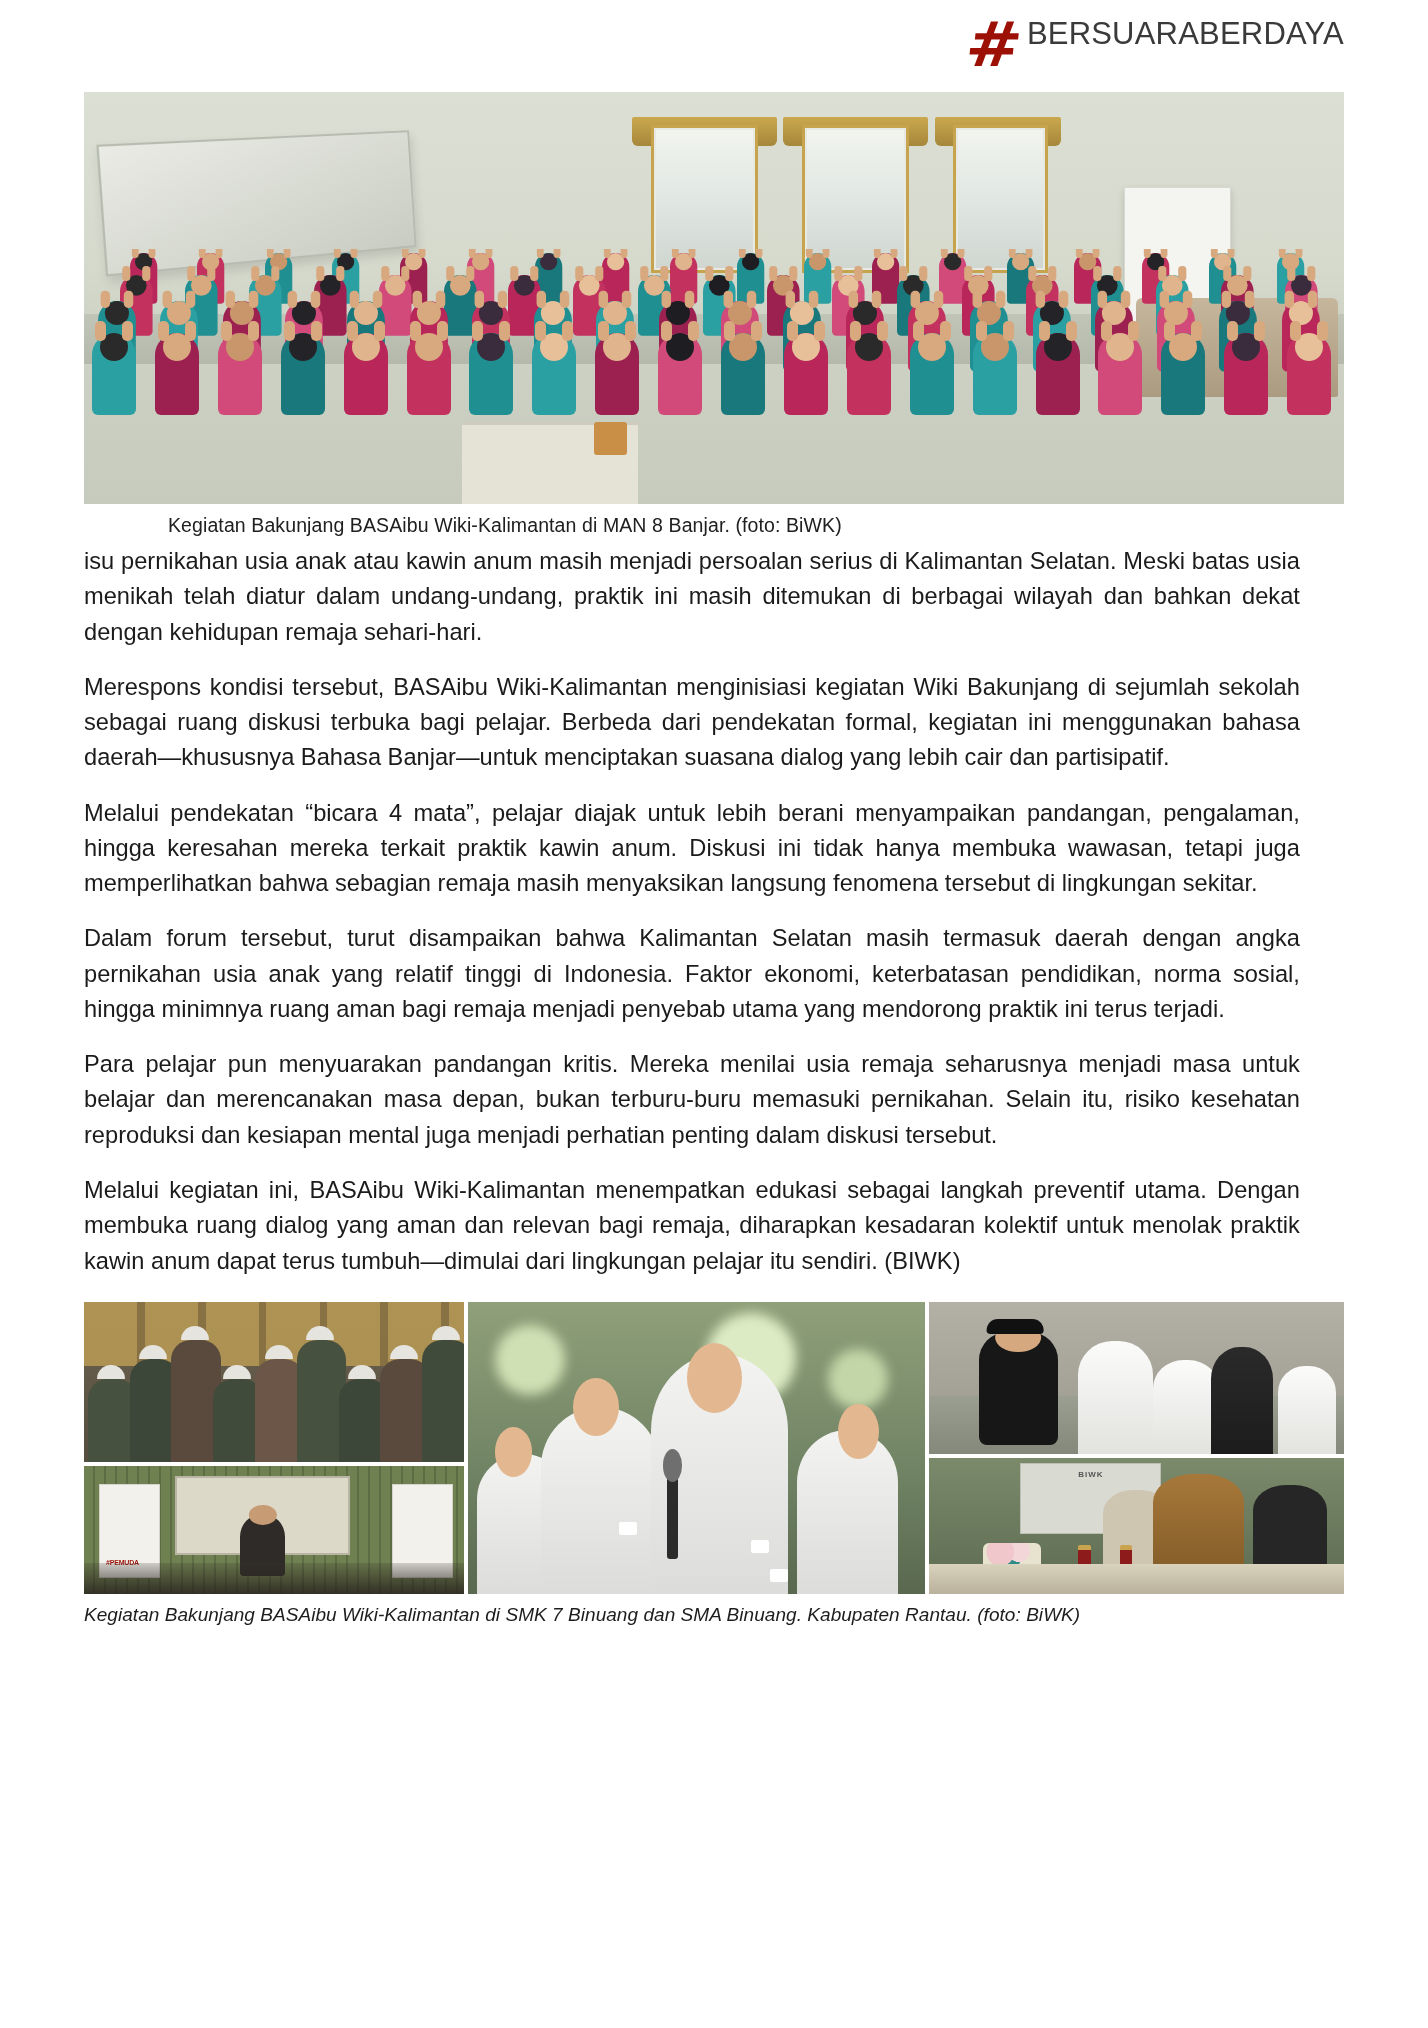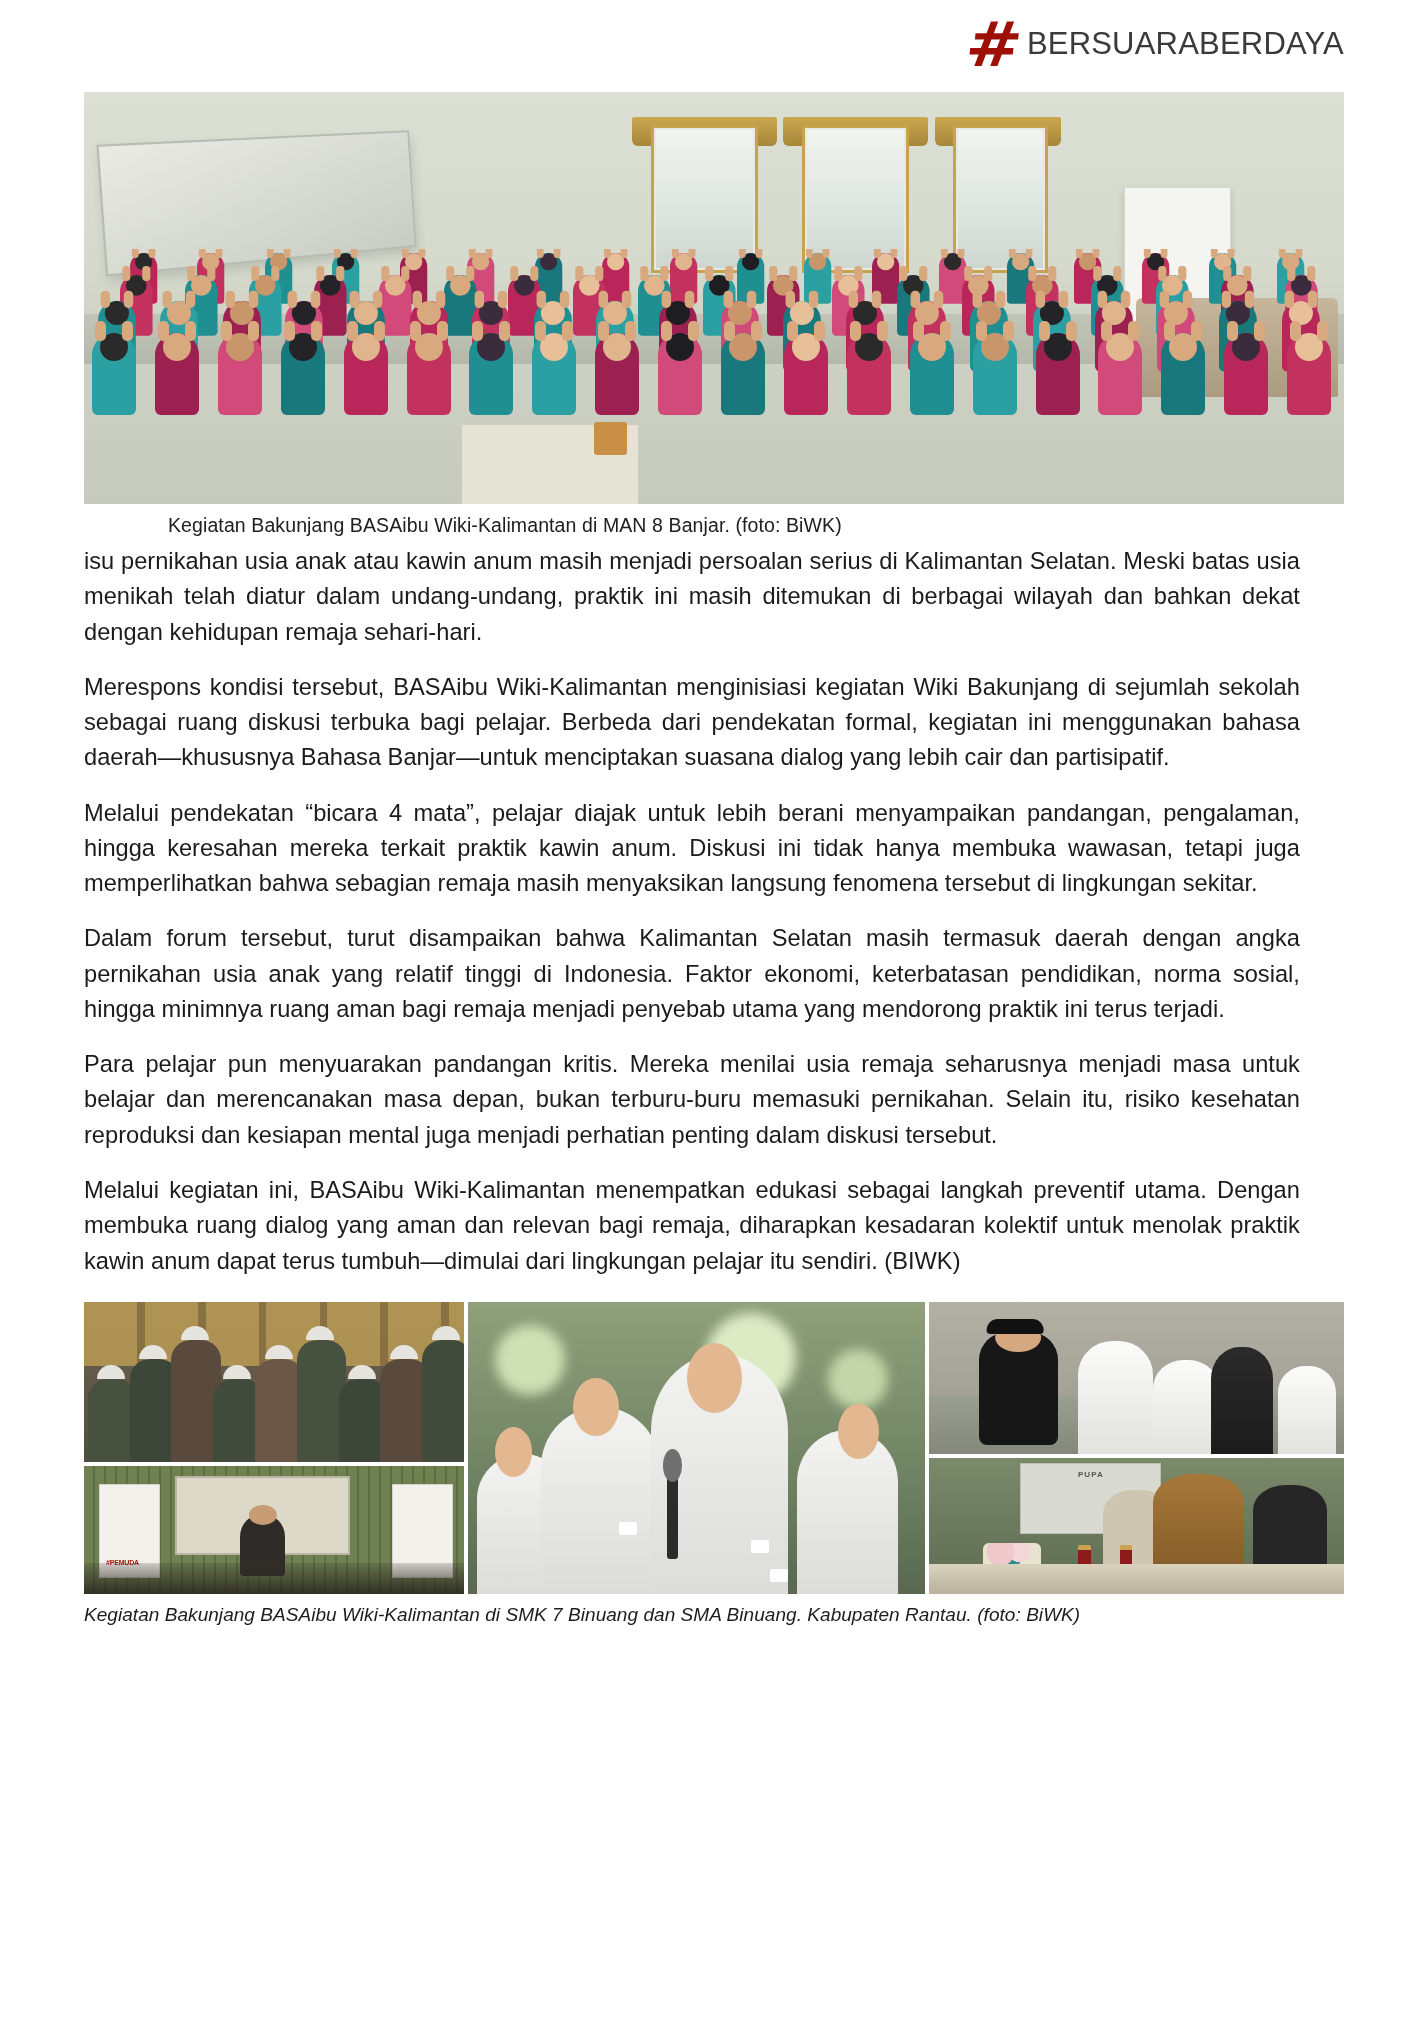--- a/index.html
+++ b/index.html
@@ -54,21 +54,21 @@
     font-size: 40px;
     letter-spacing: 0.5px;
     color: #9c1006;
   }
   .logo-bottom {
     font-family: "Liberation Sans", sans-serif;
     font-weight: 400;
     font-size: 31px;
     letter-spacing: 0.2px;
     color: #3a3a3a;
-    margin-top: 14px;
+    margin-top: 4px;
   }
 
   
   .hero-wrap { padding: 0 84px; }
   .hero {
     width: 1260px;
     height: 412px;
     position: relative;
     overflow: hidden;
     background: #b9bdb4;
@@ -845,21 +845,21 @@
       <div class="shot shotD">
         <div class="floor"></div>
         <div class="man"></div>
         <div class="wh" style="left:36%;width:18%;height:74%;"></div>
         <div class="wh" style="left:54%;width:16%;height:62%;"></div>
         <div class="wh" style="left:68%;width:15%;height:70%;background:linear-gradient(to bottom,#2a2a2a,#1c1c1c);"></div>
         <div class="wh" style="right:2%;width:14%;height:58%;"></div>
       </div>
       <div class="shot shotE">
         <div class="proj">
-          <div class="t">PUPA</div>
+          <div class="t">BIWK</div>
         </div>
         <div class="person" style="left:42%;width:16%;height:62%;background:#cfc6b2;"></div>
         <div class="person" style="left:54%;width:22%;height:74%;background:linear-gradient(to bottom,#a7783a,#835c28);"></div>
         <div class="person" style="right:4%;width:18%;height:66%;background:#262626;"></div>
         <div class="bottle" style="left:36%;"></div>
         <div class="bottle" style="left:46%;"></div>
         <div class="flowers"></div>
         <div class="tabletop"></div>
       </div>
     </div>

